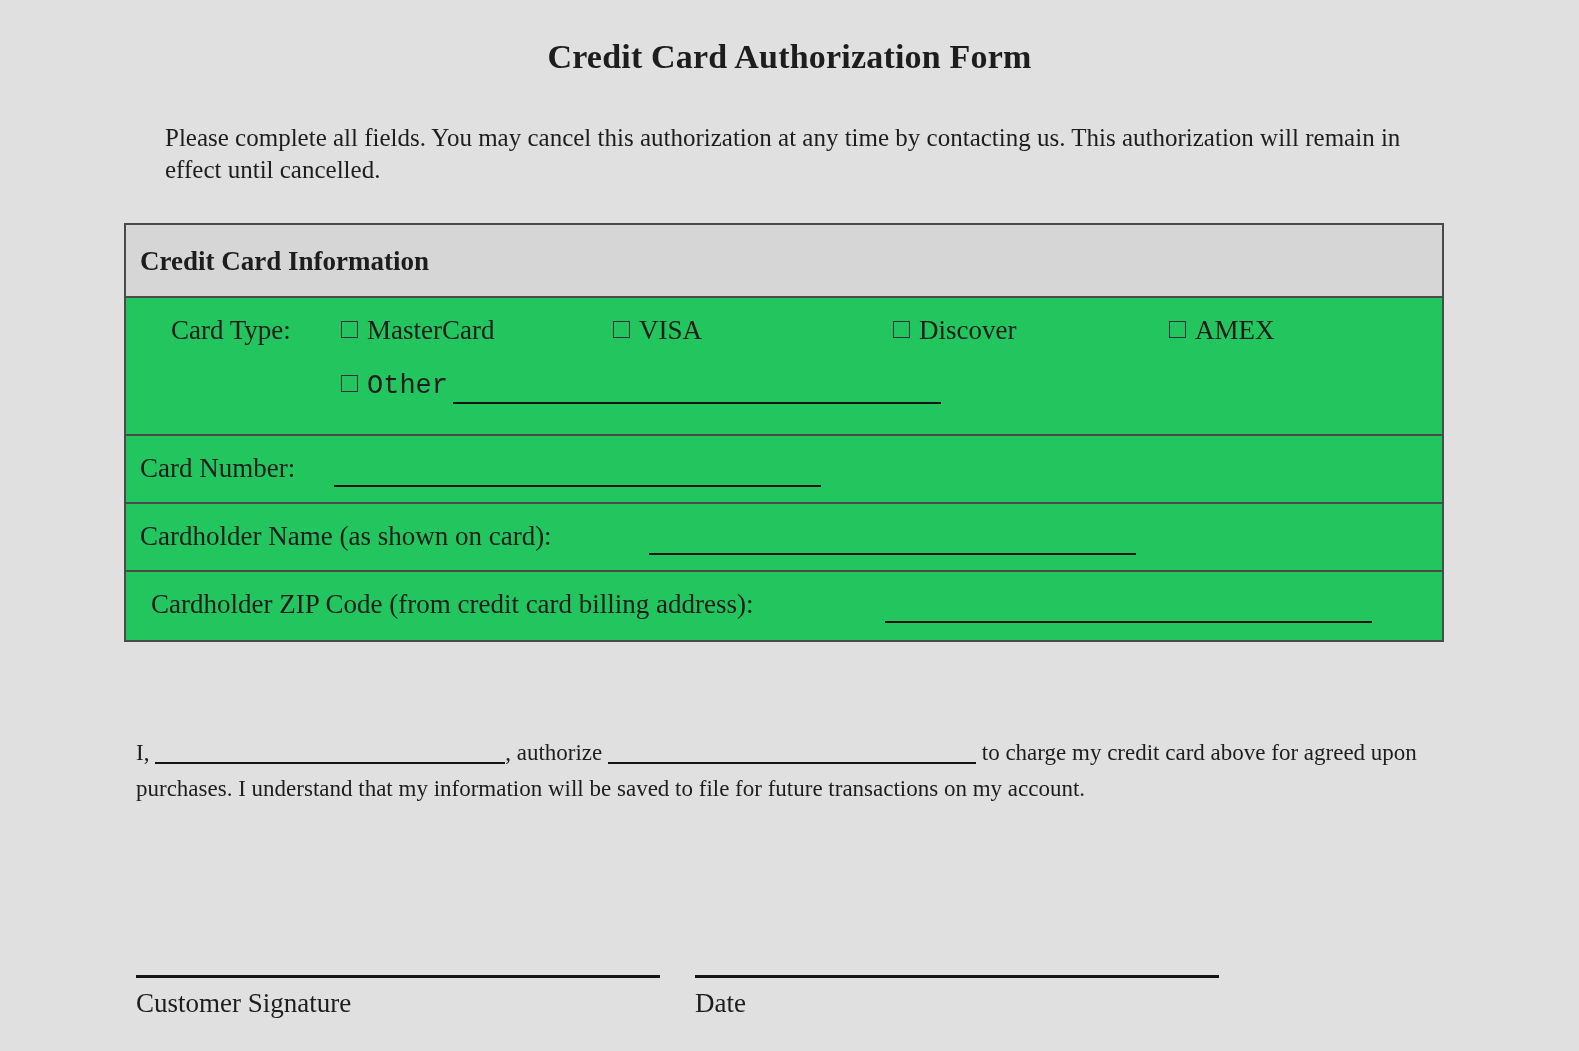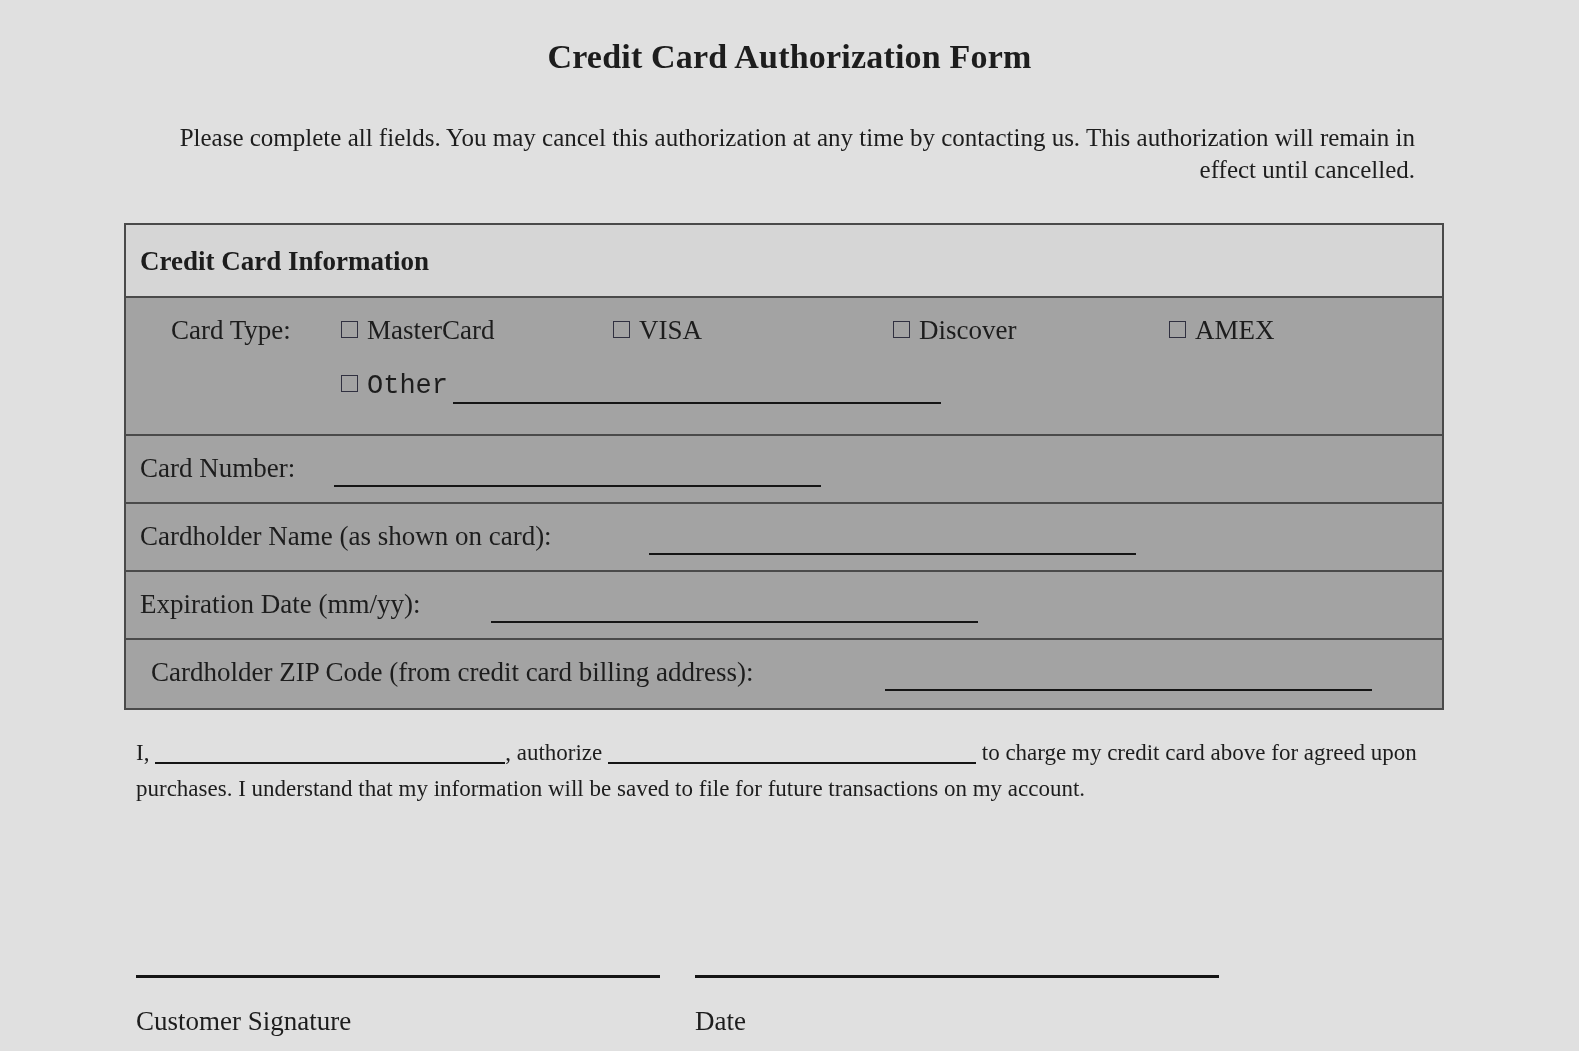--- a/index.html
+++ b/index.html
@@ -33,34 +33,34 @@
     font-weight: bold;
     letter-spacing: 0.2px;
   }
 
   
   .intro {
     position: absolute;
     top: 122px;
     left: 165px;
     width: 1250px;
-    text-align: right;
+    text-align: left;
     font-size: 25px;
     line-height: 32px;
   }
 
   
   .cc-table {
     position: absolute;
     top: 223px;
     left: 124px;
     width: 1320px;
     box-sizing: border-box;
     border: 2px solid #4a4a4a;
-    background: #a3a3a3;
+    background: #22c55e;
   }
   .cc-row {
     box-sizing: border-box;
     border-bottom: 2px solid #4a4a4a;
     position: relative;
   }
   .cc-row:last-child { border-bottom: none; margin-left: 11px; }
 
   .cc-header {
     background: #d6d6d6;
@@ -178,21 +178,21 @@
     position: absolute;
     top: 0;
   }
   .sig-item.sig-customer { left: 0; width: 524px; }
   .sig-item.sig-date     { left: 559px; width: 524px; }
   .sig-rule {
     width: 100%;
     border-bottom: 3px solid #151515;
   }
   .sig-label {
-    margin-top: 26px;
+    margin-top: 8px;
     font-size: 27px;
     line-height: 34px;
   }
 </style>
 </head>
 <body>
 
 <div class="page">
 
   <div class="form-title">Credit Card Authorization Form</div>
@@ -235,24 +235,20 @@
     <div class="cc-row cc-field">
       <span class="ftext">Card Number:</span>
       <span class="fline l-num"></span>
     </div>
 
     <div class="cc-row cc-field">
       <span class="ftext">Cardholder Name (as shown on card):</span>
       <span class="fline l-name"></span>
     </div>
 
-    <div class="cc-row cc-field">
-      <span class="ftext">Expiration Date (mm/yy):</span>
-      <span class="fline l-exp"></span>
-    </div>
 
     <div class="cc-row cc-field">
       <span class="ftext">Cardholder ZIP Code (from credit card billing address):</span>
       <span class="fline l-zip"></span>
     </div>
 
   </div>
 
   <div class="auth-para">
     <span>I,</span>

